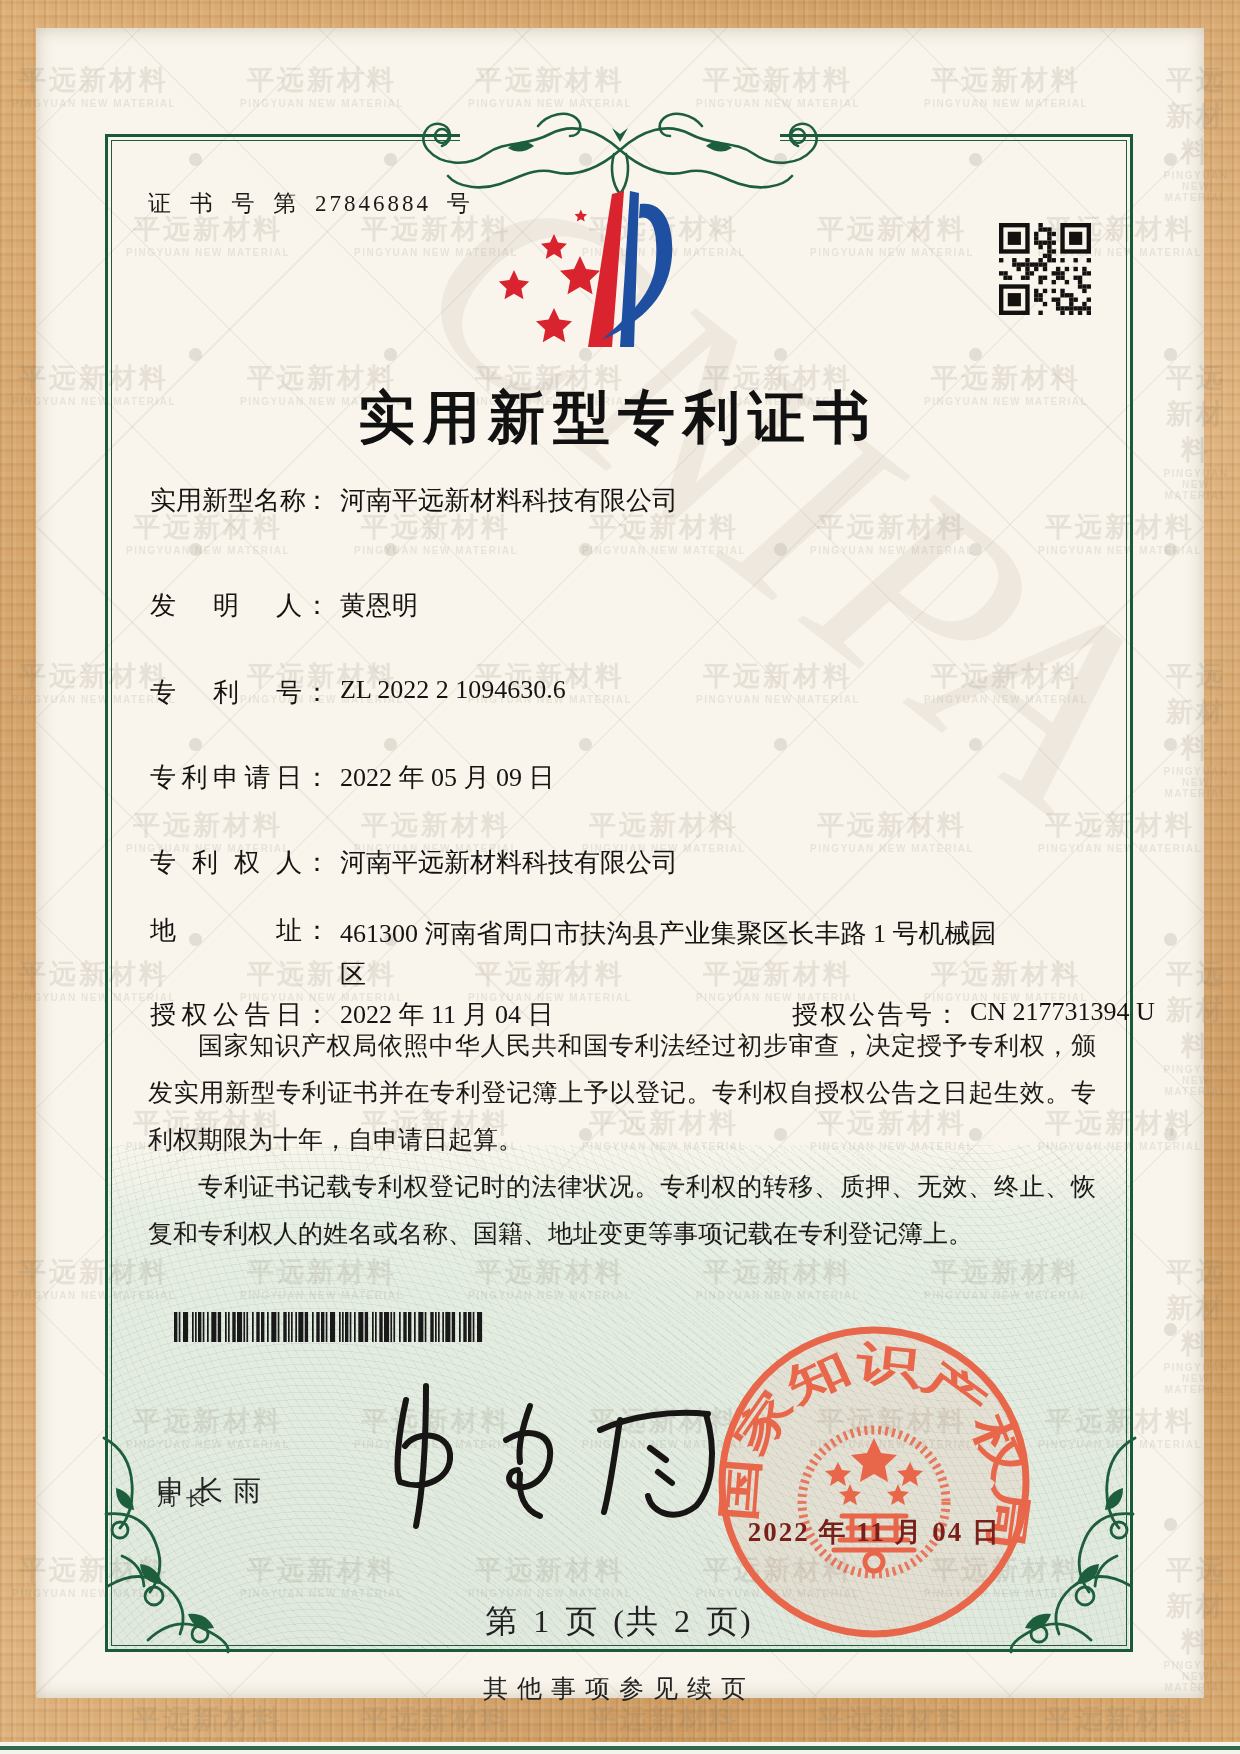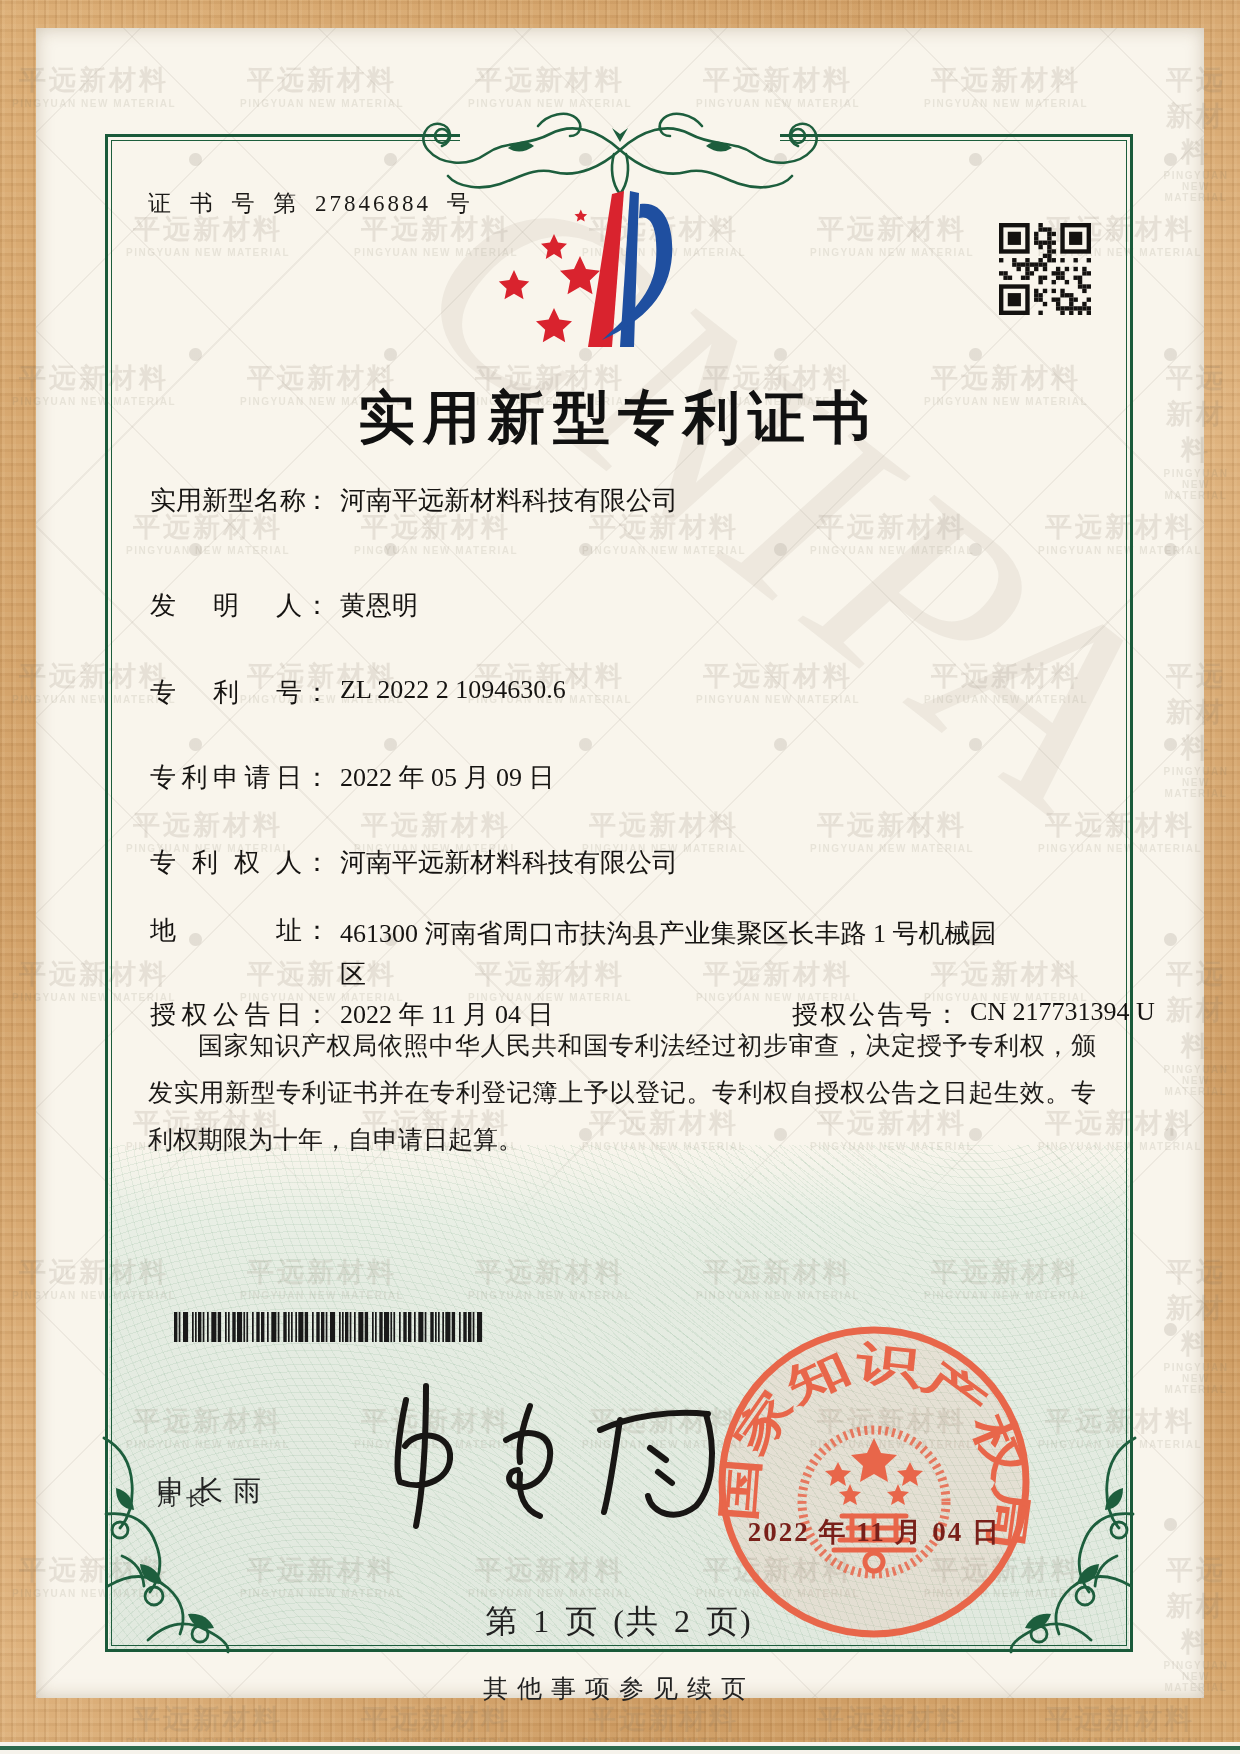--- a/index.html
+++ b/index.html
@@ -589,20 +589,21 @@
       <span class="val">2022 年 11 月 04 日</span>
     <span class="grant2">
       <span class="lab">授权公告号</span>
         <span class="colon">：</span>
         <span class="val">CN 217731394 U</span>
     </span>
   </div>
 
   <div class="paras">
     <p>国家知识产权局依照中华人民共和国专利法经过初步审查，决定授予专利权，颁发实用新型专利证书并在专利登记簿上予以登记。专利权自授权公告之日起生效。专利权期限为十年，自申请日起算。</p>
+    <p>专利证书记载专利权登记时的法律状况。专利权的转移、质押、无效、终止、恢复和专利权人的姓名或名称、国籍、地址变更等事项记载在专利登记簿上。</p>
   </div>
 
   <svg class="svg-abs" id="barcode" style="left:174px; top:1312px;" width="318" height="30" viewBox="0 0 318 30">
       <rect x="0" y="0" width="3.4" height="30" fill="#191919"></rect>
       <rect x="4.7" y="0" width="1.7" height="30" fill="#191919"></rect>
       <rect x="9" y="0" width="5.1" height="30" fill="#191919"></rect>
       <rect x="18" y="0" width="1.7" height="30" fill="#191919"></rect>
       <rect x="21" y="0" width="1.7" height="30" fill="#191919"></rect>
       <rect x="24" y="0" width="3.4" height="30" fill="#191919"></rect>
       <rect x="28.7" y="0" width="1.7" height="30" fill="#191919"></rect>

